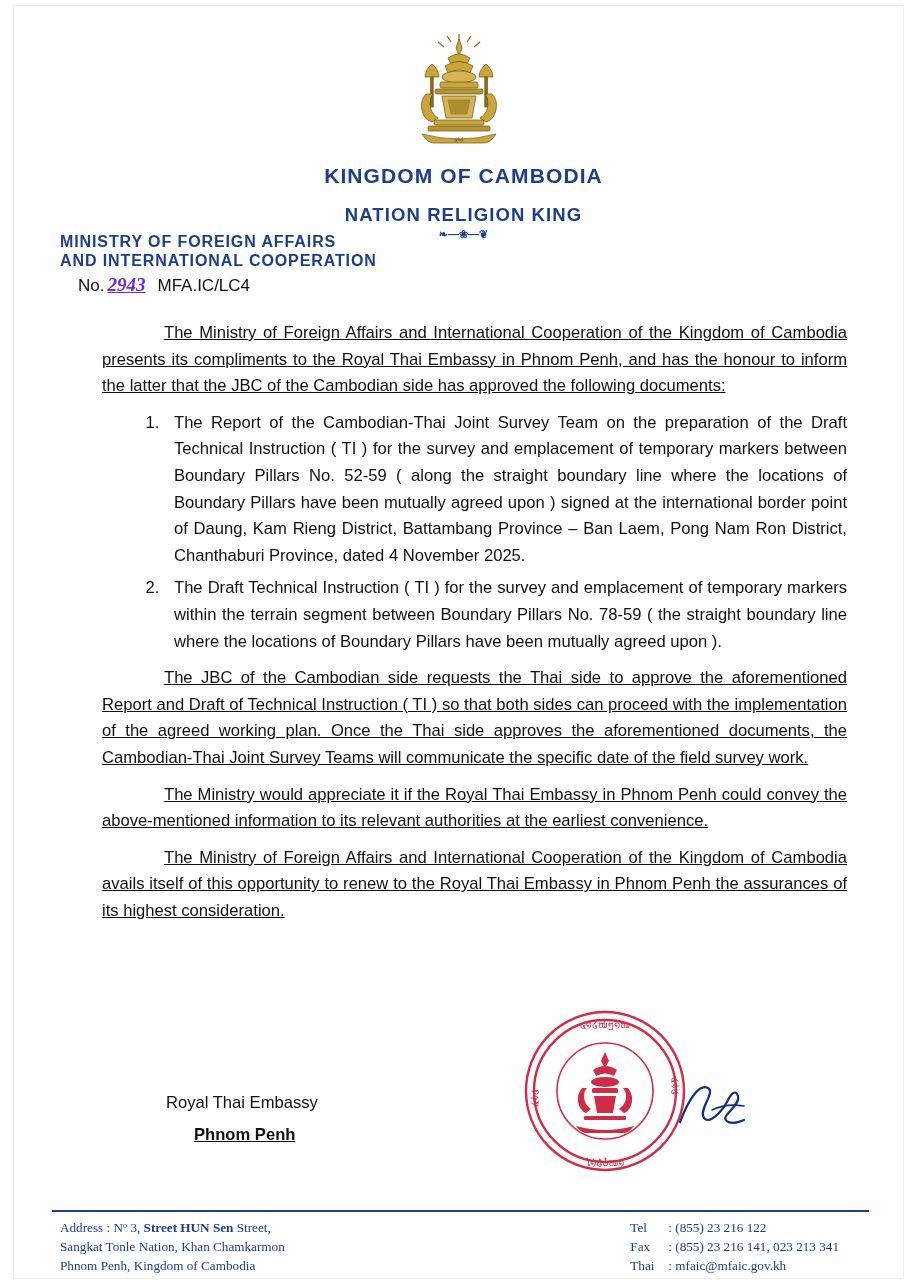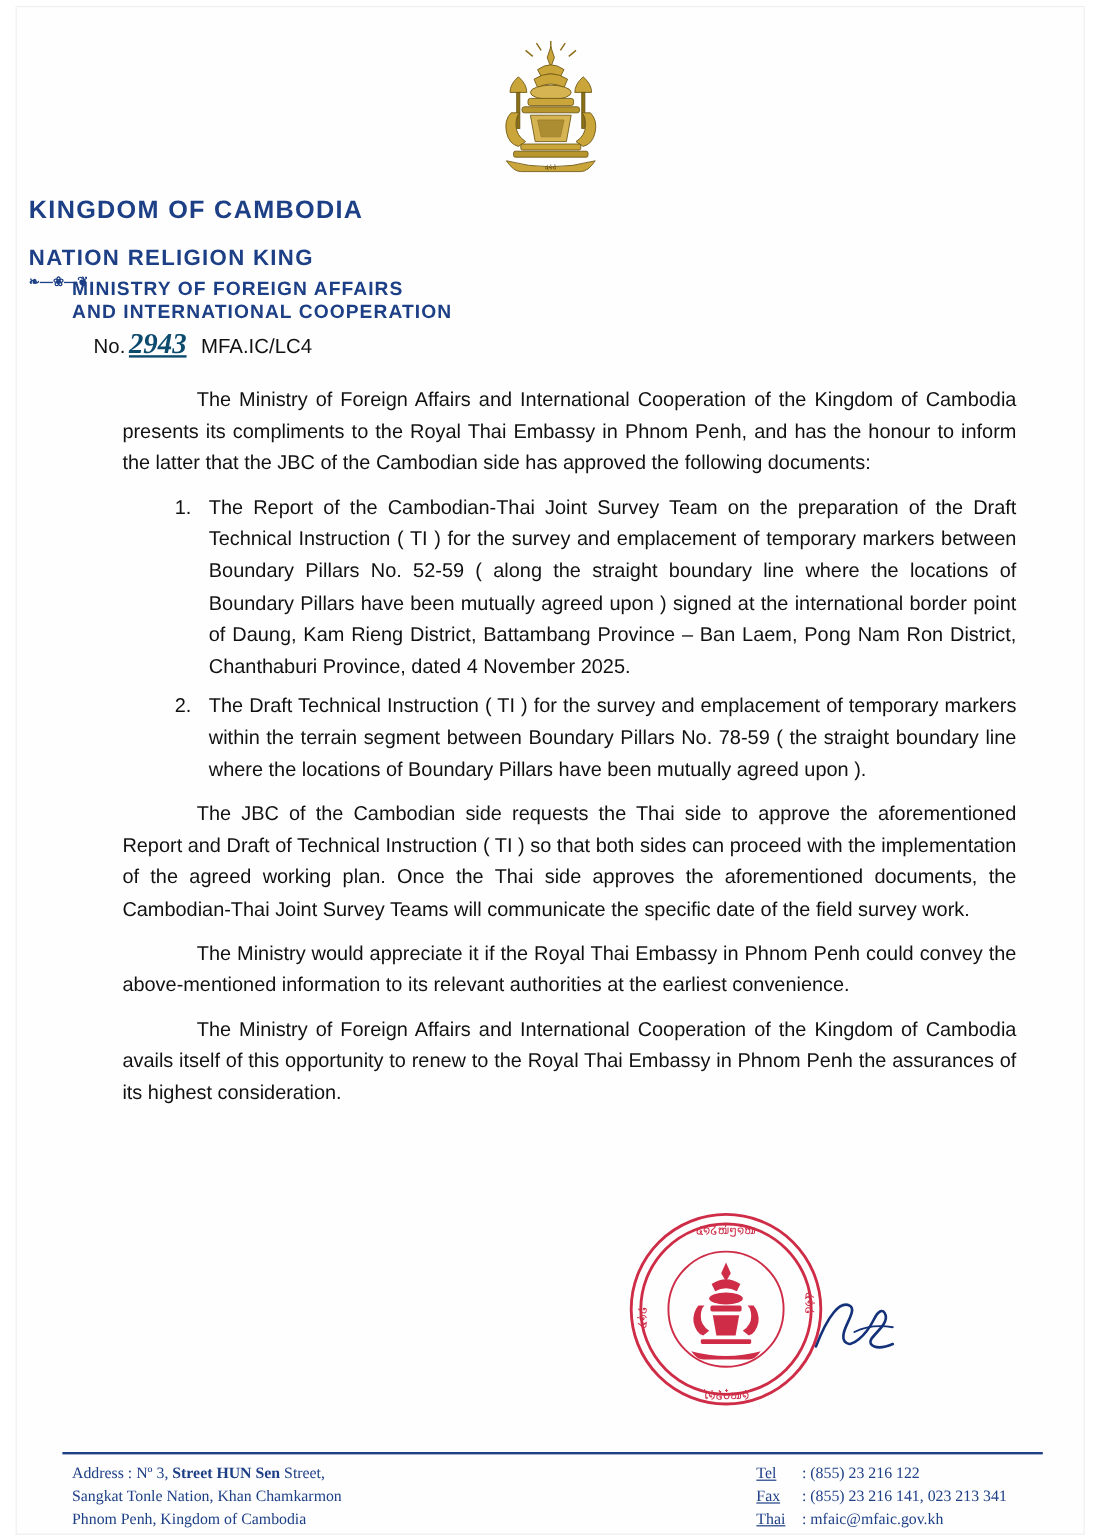--- a/index.html
+++ b/index.html
@@ -43,21 +43,21 @@
   .emblem {
     width: 110px;
     height: 115px;
   }
   
   .kingdom {
     position: absolute;
     left: 10px;
     right: 0;
     top: 158px;
-    text-align: left;
+    text-align: center;
     color: #1d3f86;
     font-weight: bold;
     letter-spacing: 1.1px;
   }
   .kingdom .l1 {
     font-size: 21px;
     font-variant: small-caps;
     text-transform: uppercase;
   }
   .kingdom .l2 {
@@ -87,44 +87,45 @@
   }
   .refno {
     position: absolute;
     left: 64px;
     top: 268px;
     font-size: 17px;
     color: #111;
   }
   .refno .num {
     font-family: "Liberation Serif", serif;
-    color: #0c4a6e;
+    color: #6d28d9;
     font-style: italic;
     font-weight: bold;
-    font-size: 24px;
+    font-size: 19px;
     text-decoration: underline;
     padding: 0 3px;
   }
   .refno .code {
     margin-left: 9px;
   }
   
   .body-text {
     position: absolute;
     left: 88px;
     top: 314px;
     width: 745px;
     font-size: 16.6px;
     line-height: 26.6px;
     color: #111;
     text-align: justify;
   }
   .body-text p {
     margin: 0 0 10px 0;
     text-indent: 62px;
+    text-decoration: underline;
   }
   ol.docs {
     margin: 2px 0 10px 0;
     padding-left: 62px;
     list-style-position: outside;
   }
   ol.docs li {
     margin-bottom: 6px;
     padding-left: 10px;
     text-align: justify;
@@ -207,21 +208,21 @@
     font-family: "Liberation Serif", serif;
     font-size: 13.2px;
     line-height: 19px;
   }
   .footer .addr b { font-weight: bold; }
   .footer .contact {
     text-align: left;
     margin-right: 30px;
   }
   .footer .contact .row { white-space: nowrap; }
-  .footer .contact .k { display: inline-block; width: 38px; text-decoration: underline; }
+  .footer .contact .k { display: inline-block; width: 38px; }
 </style>
 </head>
 <body>
 
 <div class="page">
   <div class="paper">
 
     <div class="emblem-wrap">
       <svg class="emblem" viewBox="0 0 110 115">
         <g fill="#b8962e" stroke="#6b5410" stroke-width="0.7">
@@ -283,20 +284,24 @@
       <ol class="docs">
         <li>The Report of the Cambodian-Thai Joint Survey Team on the preparation of the Draft Technical Instruction ( TI ) for the survey and emplacement of temporary markers between Boundary Pillars No. 52-59 ( along the straight boundary line where the locations of Boundary Pillars have been mutually agreed upon ) signed at the international border point of Daung, Kam Rieng District, Battambang Province – Ban Laem, Pong Nam Ron District, Chanthaburi Province, dated 4 November 2025.</li>
         <li>The Draft Technical Instruction ( TI ) for the survey and emplacement of temporary markers within the terrain segment between Boundary Pillars No. 78-59 ( the straight boundary line where the locations of Boundary Pillars have been mutually agreed upon ).</li>
       </ol>
       <p>The JBC of the Cambodian side requests the Thai side to approve the aforementioned Report and Draft of Technical Instruction ( TI ) so that both sides can proceed with the implementation of the agreed working plan. Once the Thai side approves the aforementioned documents, the Cambodian-Thai Joint Survey Teams will communicate the specific date of the field survey work.</p>
       <p>The Ministry would appreciate it if the Royal Thai Embassy in Phnom Penh could convey the above-mentioned information to its relevant authorities at the earliest convenience.</p>
       <p>The Ministry of Foreign Affairs and International Cooperation of the Kingdom of Cambodia avails itself of this opportunity to renew to the Royal Thai Embassy in Phnom Penh the assurances of its highest consideration.</p>
     </div>
 
 
+    <div class="addressee">
+      <span>Royal Thai Embassy</span>
+      <span class="city">Phnom Penh</span>
+    </div>
 
 
     <svg class="seal" viewBox="0 0 166 166">
       <g fill="none" stroke="#c8102e" stroke-width="2.4">
         <circle cx="83" cy="83" r="79"></circle>
         <circle cx="83" cy="83" r="71"></circle>
         <circle cx="83" cy="83" r="48" stroke-width="1.6"></circle>
       </g>
       <g fill="#c8102e" stroke="none">
 

